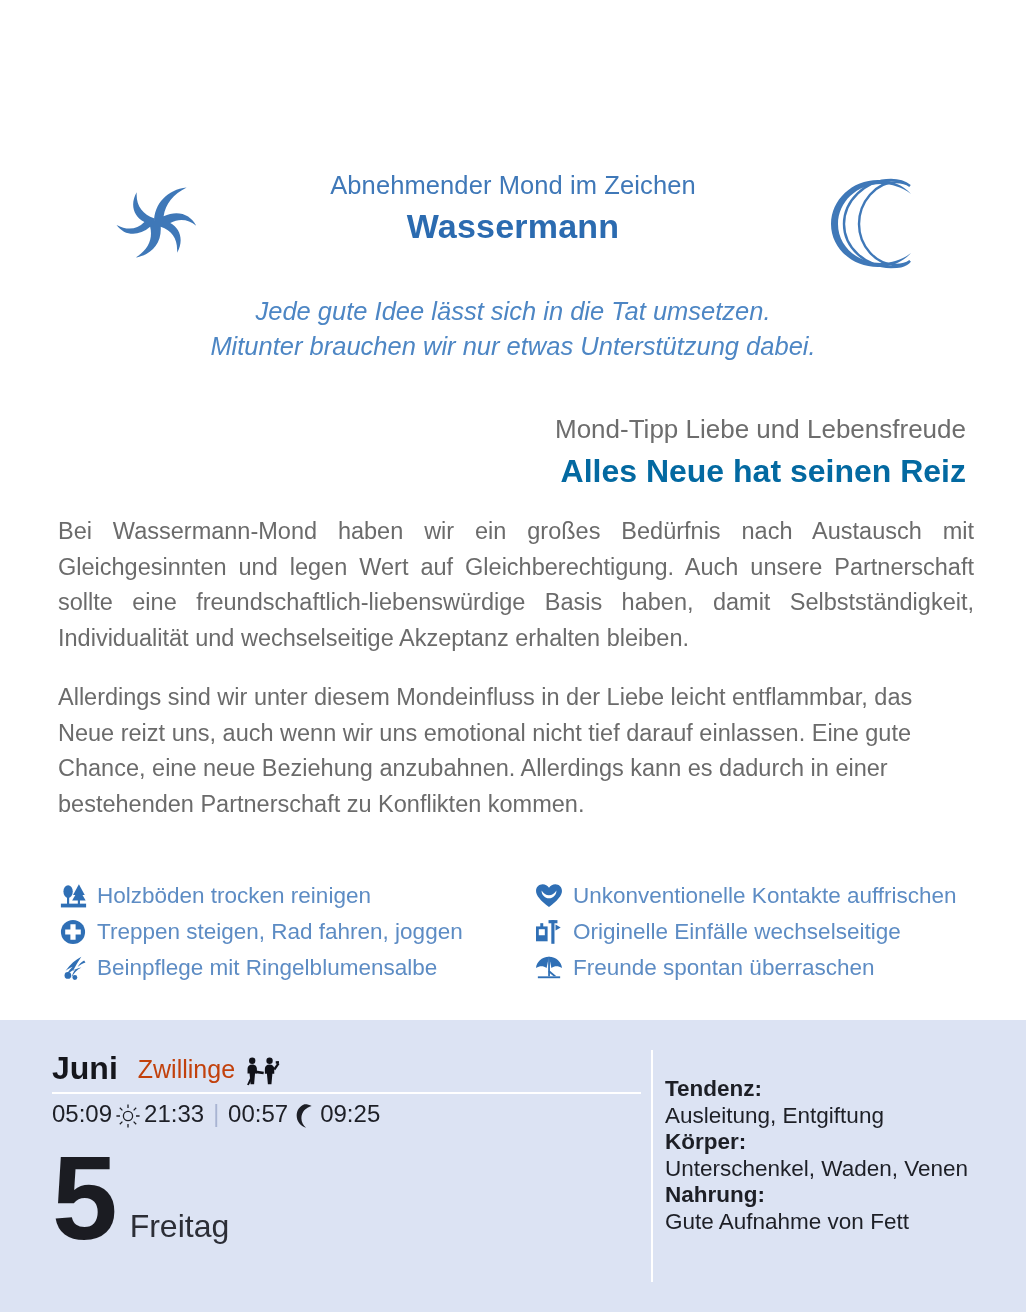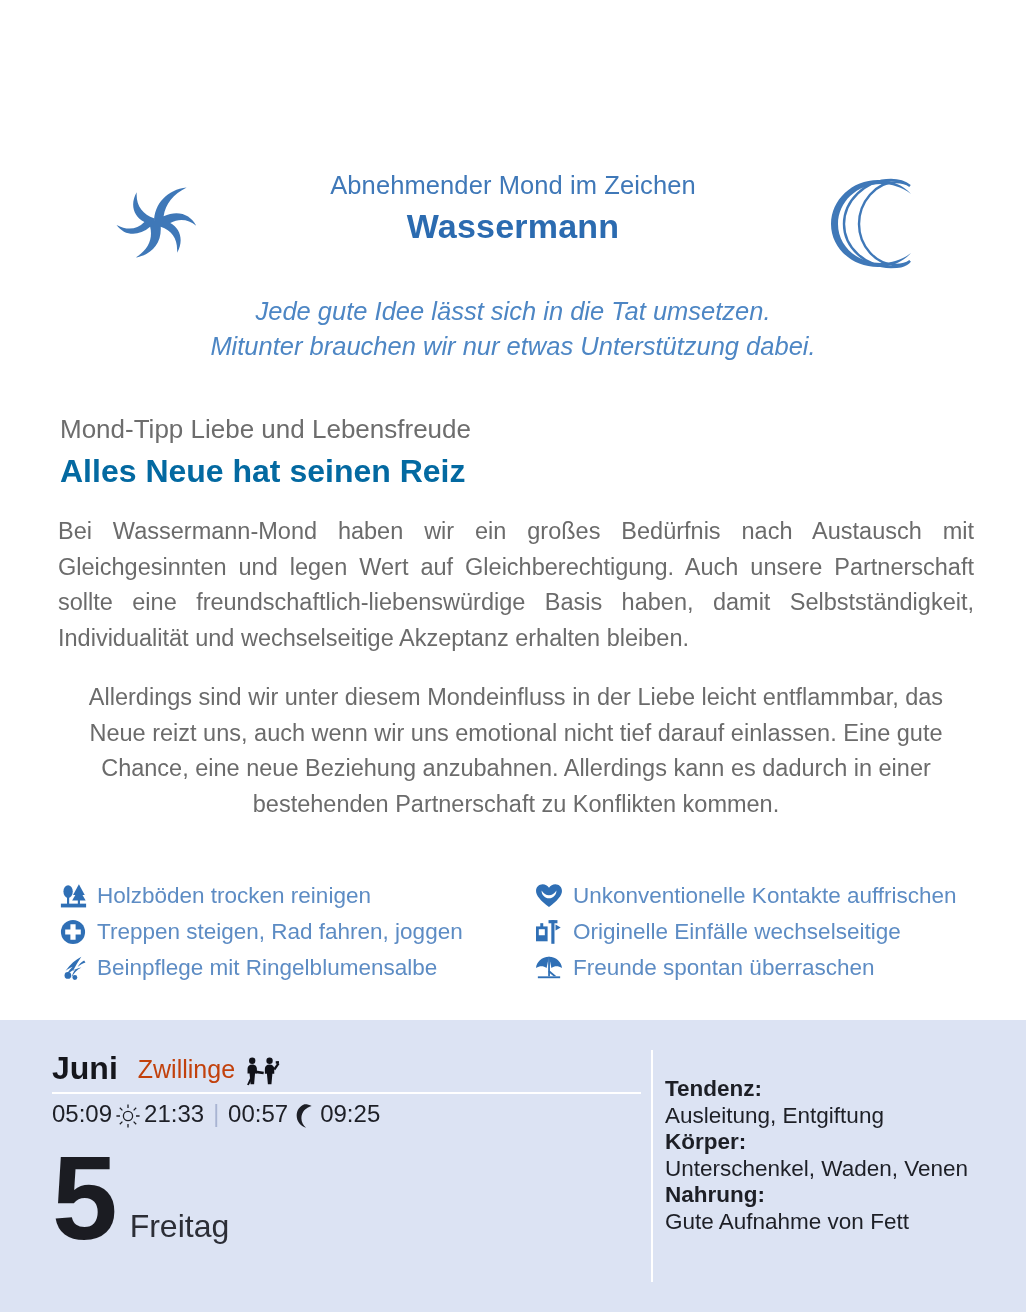--- a/index.html
+++ b/index.html
@@ -78,21 +78,21 @@
     font-size: 25.5px;
     line-height: 34.5px;
   }
 
   
   .tip-head {
     position: absolute;
     left: 60px;
     top: 412px;
     width: 906px;
-    text-align: left;
+    text-align: right;
   }
   .tip-kicker {
     color: #6d6d6d;
     font-size: 26px;
     line-height: 34px;
   }
   .tip-title {
     color: #0369a1;
     font-size: 32px;
     font-weight: bold;
@@ -109,21 +109,21 @@
     color: #6b6b6b;
     font-size: 23.5px;
     line-height: 35.5px;
     text-align: justify;
   }
   .body-copy p {
     margin: 0 0 24px 0;
   }
   .body-copy p:last-child {
     margin-bottom: 16px;
-    text-align: center;
+    text-align: left;
   }
 
   
   .tips {
     position: absolute;
     left: 56px;
     top: 878px;
     width: 930px;
     display: flex;
     gap: 24px;

